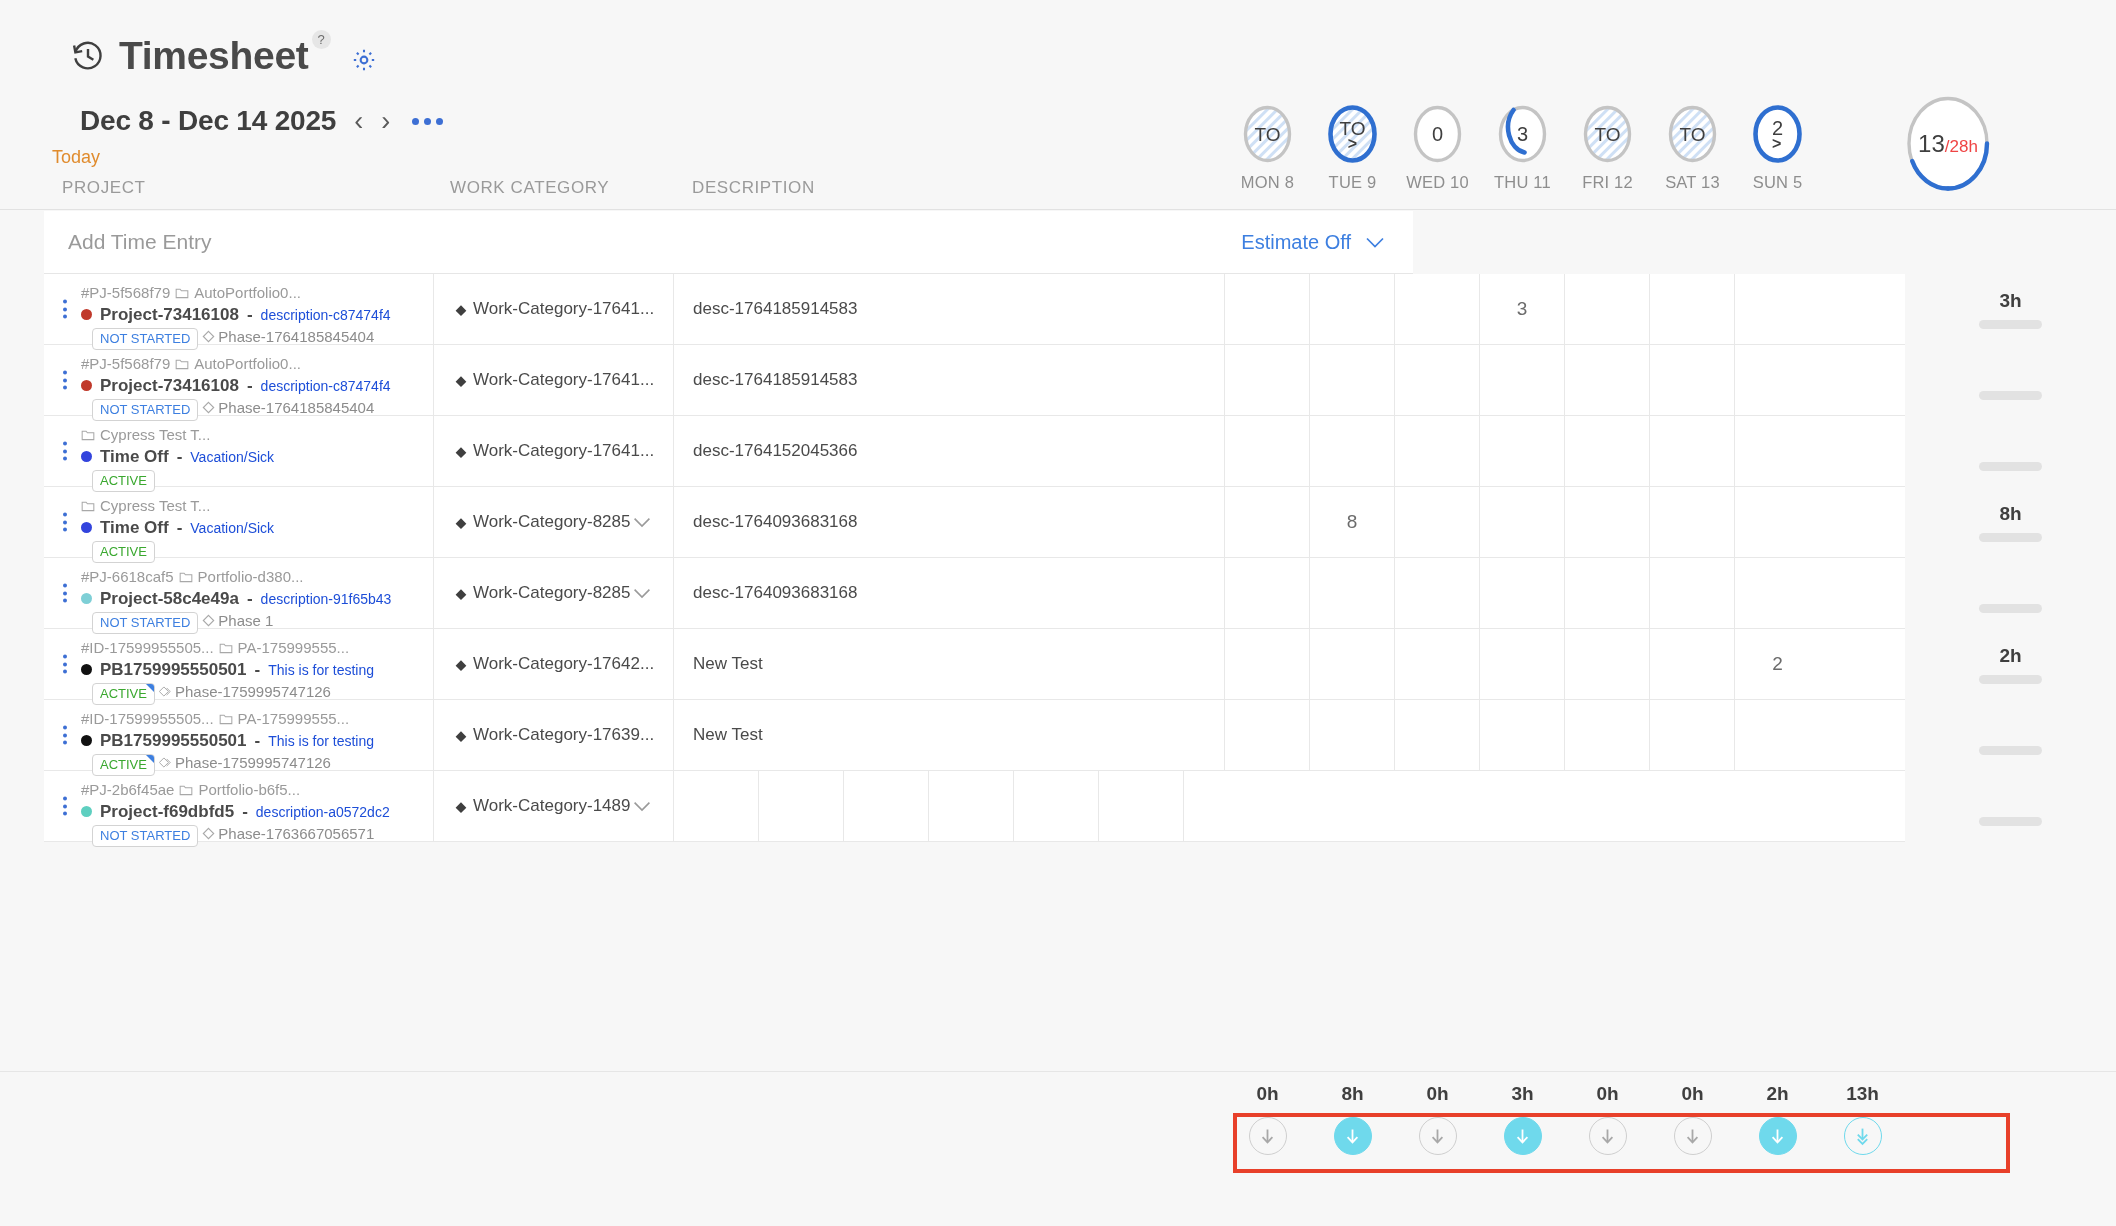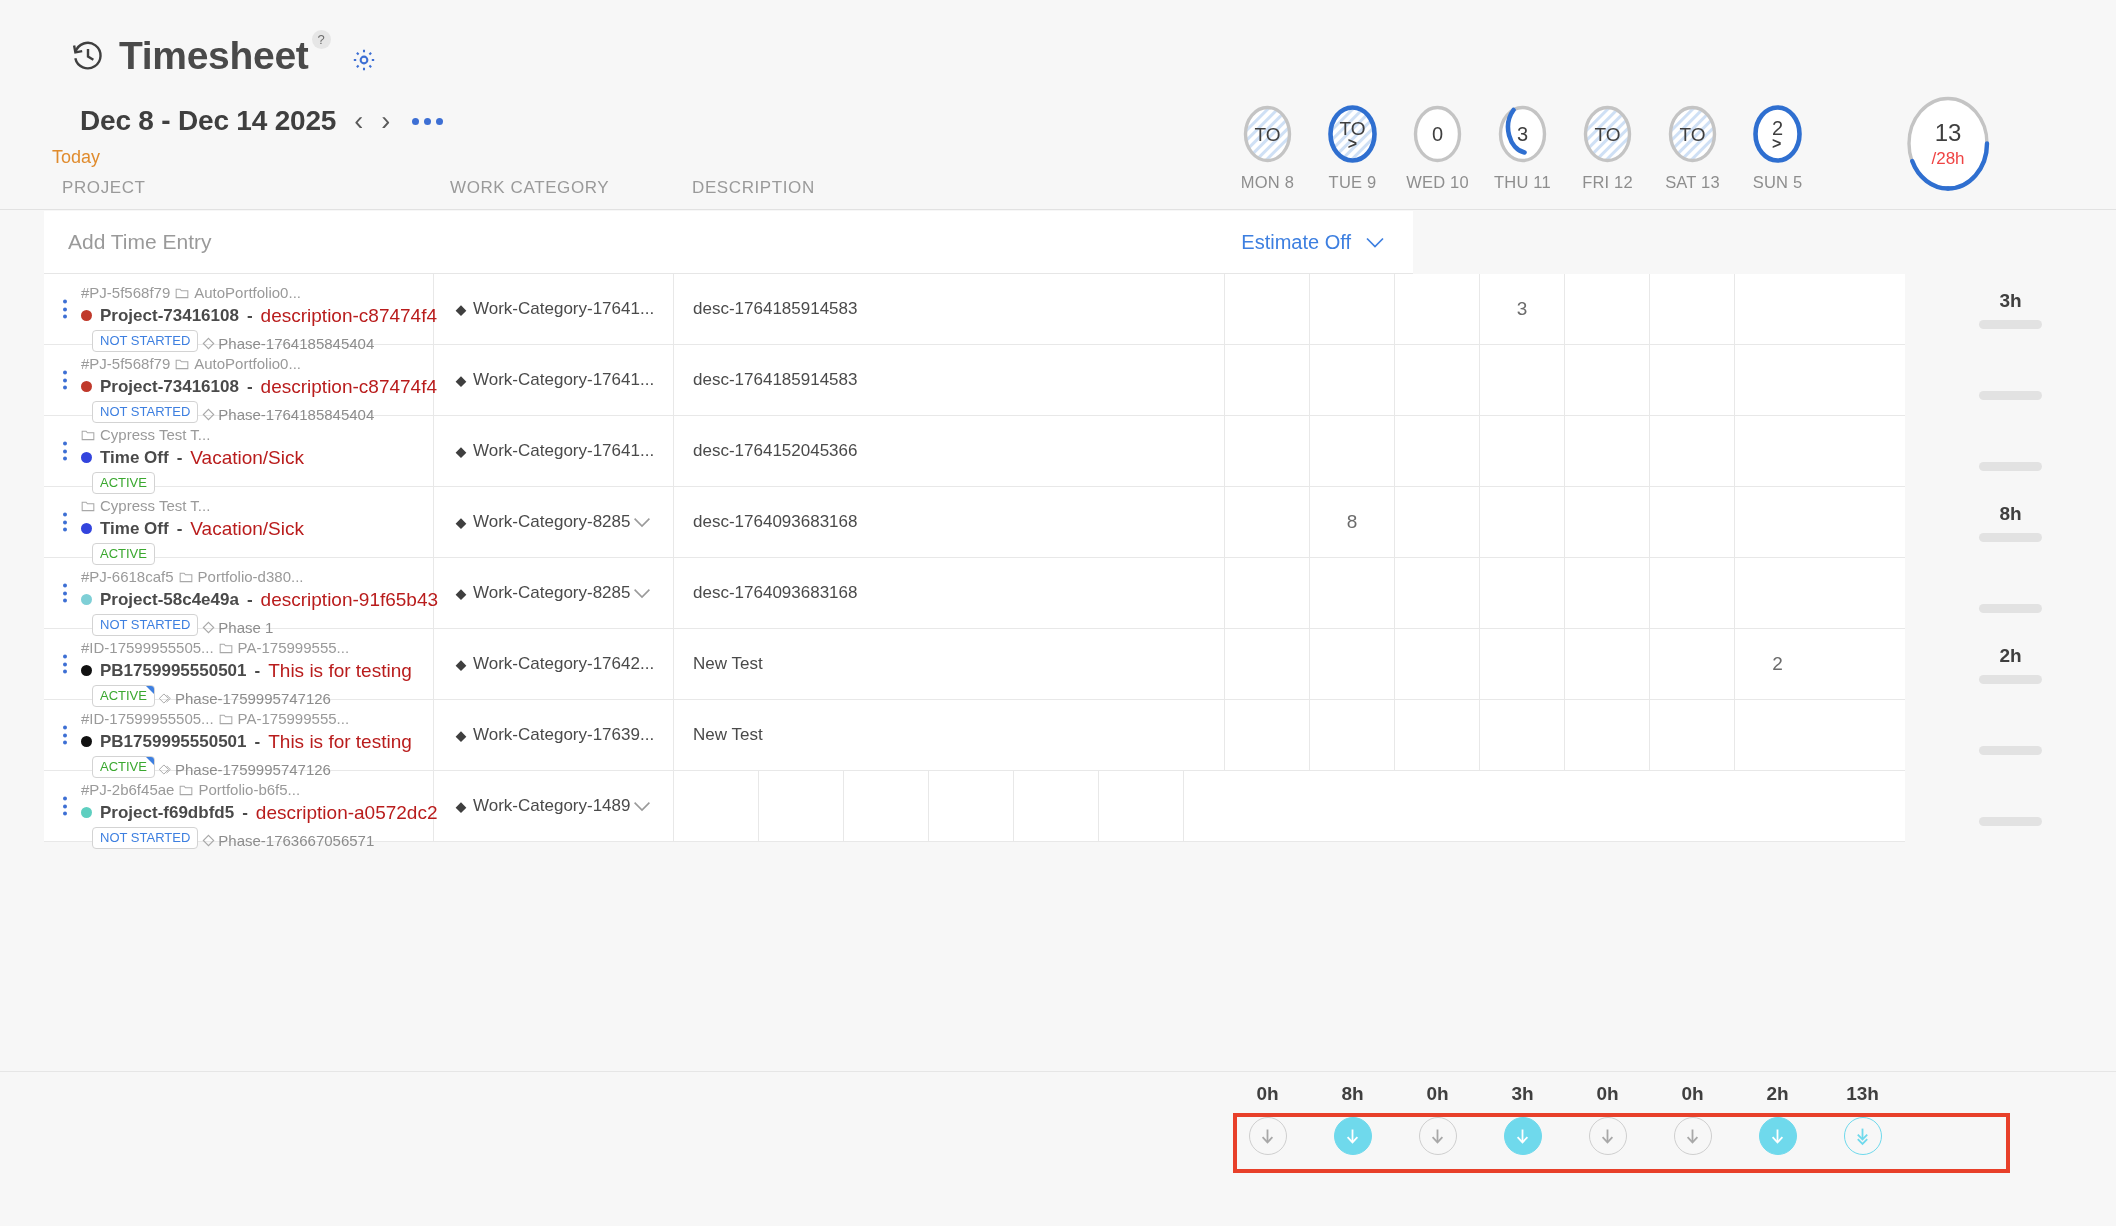--- a/index.html
+++ b/index.html
@@ -36,21 +36,21 @@
   .day { width: 85px; display: flex; flex-direction: column; align-items: center; cursor: pointer; }
   .ring { position: relative; width: 53px; height: 60px; display: flex; align-items: center; justify-content: center; }
   .ring svg { position: absolute; left: 0; top: 0; }
   .ring .val { position: relative; font-size: 20px; color: #3f3f3f; z-index: 3; line-height: 1; font-weight: 500; }
   .ring .to { position: relative; font-size: 19px; color: #3f3f3f; z-index: 3; line-height: 1.0; text-align: center; font-weight: 500;}
   .ring .arrow { display:block; font-size: 16px; line-height: 0.7; font-weight: bold; }
   .day-label { font-size: 16.5px; color: #8e8e8e; margin-top: 9px; letter-spacing: 0.2px; }
 
   .total-ring {
     position: absolute; left: 1905px; top: 95px;
-    width: 86px; height: 97px; display:flex; flex-direction:column;
+    width: 86px; height: 97px; display:flex; flex-direction:row;
     align-items:center; justify-content:center; cursor:pointer;
   }
   .total-ring svg { position: absolute; left:0; top:0; }
   .total-ring .tv { position: relative; z-index: 3; font-size: 24px; color:#3f3f3f; font-weight:500; line-height:1; }
   .total-ring .tsub { position: relative; z-index: 3; font-size: 17px; color:#ef4444; margin-top:5px; line-height:1; }
 
   
   .colheaders { position: absolute; left: 0; top: 178px; width: 1905px; height: 30px; }
   .colheaders span { position: absolute; font-size: 17px; color: #9a9a9a; letter-spacing: 0.6px; top: 0; }
   .ch-project { left: 62px; }
@@ -77,22 +77,22 @@
   .cell-project { width: 390px; position: relative; border-right: 1px solid #e8e8e8; }
   .handle { position: absolute; left: 19px; top: 50%; transform: translateY(-50%);
             display: flex; flex-direction: column; gap: 3.5px; cursor: grab; }
   .handle i { width: 4px; height: 4px; border-radius: 50%; background: #3d6fd4; display: block; }
   .p-lines { position: absolute; left: 37px; top: 8px; right: 6px; }
   .p-top { font-size: 15px; color: #9a9a9a; display: flex; align-items: center; gap: 5px; white-space: nowrap; line-height: 1.45; }
   .folder-ic { width: 14px; height: 12px; flex: 0 0 auto; }
   .p-mid { display: flex; align-items: center; gap: 8px; margin-top: 1px; white-space: nowrap; }
   .dot { width: 11px; height: 11px; border-radius: 50%; flex: 0 0 auto; }
   .p-name { font-size: 17px; font-weight: bold; color: #4a4a4a; }
-  .p-desc { font-size: 19px; color: #b91c1c; }
-  .p-bot { display: flex; align-items: flex-end; gap: 4px; margin-top: 3px; white-space: nowrap; padding-left: 11px; }
+  .p-desc { font-size: 14px; color: #1d4ed8; }
+  .p-bot { display: flex; align-items: flex-start; gap: 4px; margin-top: 3px; white-space: nowrap; padding-left: 11px; }
   .badge { position: relative; font-size: 13px; border: 1px solid #d3d3d3; border-radius: 4px;
            padding: 2px 7px; line-height: 1.25; background:#fff; overflow: hidden; }
   .badge.ns { color: #3d7fe0; }
   .badge.ac { color: #3aa82f; }
   .badge .flag { position: absolute; right: -1px; top: -1px; width: 0; height: 0;
                  border-left: 10px solid transparent; border-top: 10px solid #3d7fe0; }
   .phase { font-size: 15px; color: #8c8c8c; display: flex; align-items: center; gap: 3px; }
   .diamond-ic { width: 13px; height: 13px; flex: 0 0 auto; }
 
   .cell-wc { width: 240px; border-right: 1px solid #e8e8e8; display: flex; align-items: center;

